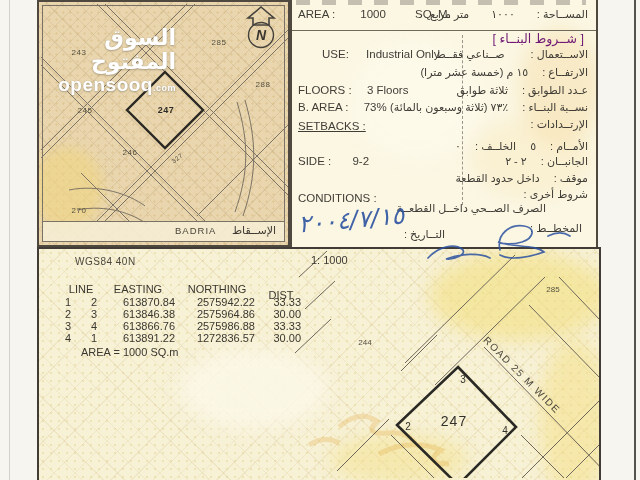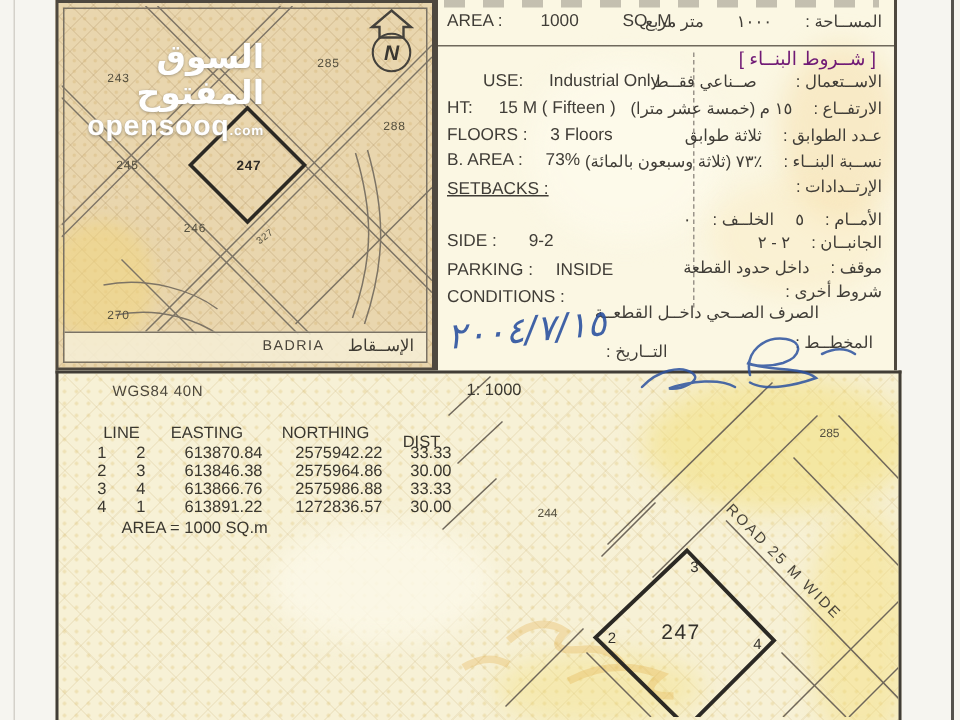--- a/index.html
+++ b/index.html
@@ -169,24 +169,20 @@
 
   <div class="frow" style="top:48px;margin-left:24px;">
     <span>USE:</span>
     <span style="margin-left:14px;">Industrial Only</span>
   </div>
   <div class="ar-row" style="top:48px;gap:26px;">
     <span>الاســتعمال :</span>
     <span>صــناعي فقــط</span>
   </div>
 
-  <div class="frow" style="top:66px;">
-    <span>HT:</span>
-    <span style="margin-left:14px;">15 M  ( Fifteen )</span>
-  </div>
   <div class="ar-row" style="top:66px;">
     <span>الارتفــاع :</span>
     <span>١٥ م  (خمسة عشر مترا)</span>
   </div>
 
   <div class="frow" style="top:84px;">
     <span>FLOORS :</span>
     <span style="margin-left:12px;">3 Floors</span>
   </div>
   <div class="ar-row" style="top:84px;">
@@ -219,24 +215,20 @@
 
   <div class="frow" style="top:155px;">
     <span>SIDE :</span>
     <span style="margin-left:18px;">9-2</span>
   </div>
   <div class="ar-row" style="top:155px;">
     <span>الجانبــان :</span>
     <span>٢ - ٢</span>
   </div>
 
-  <div class="frow" style="top:174px;">
-    <span>PARKING :</span>
-    <span style="margin-left:12px;">INSIDE</span>
-  </div>
   <div class="ar-row" style="top:172px;">
     <span>موقف :</span>
     <span>داخل حدود القطعة</span>
   </div>
 
   <div class="frow" style="top:192px;">
     <span>CONDITIONS :</span>
   </div>
   <div class="ar-row" style="top:188px;">
     <span>شروط أخرى :</span>

